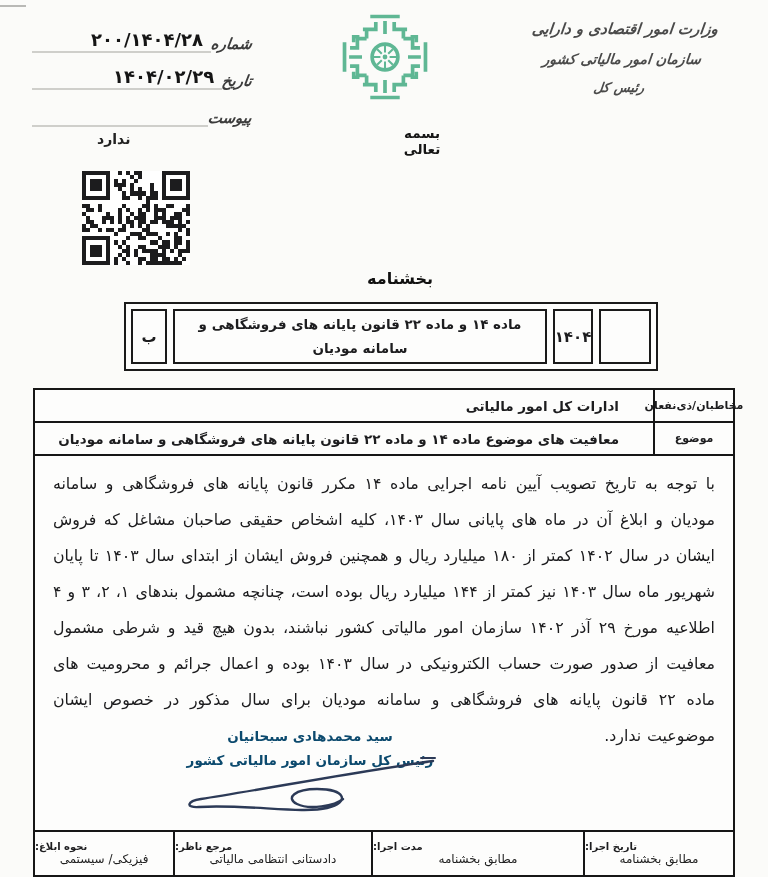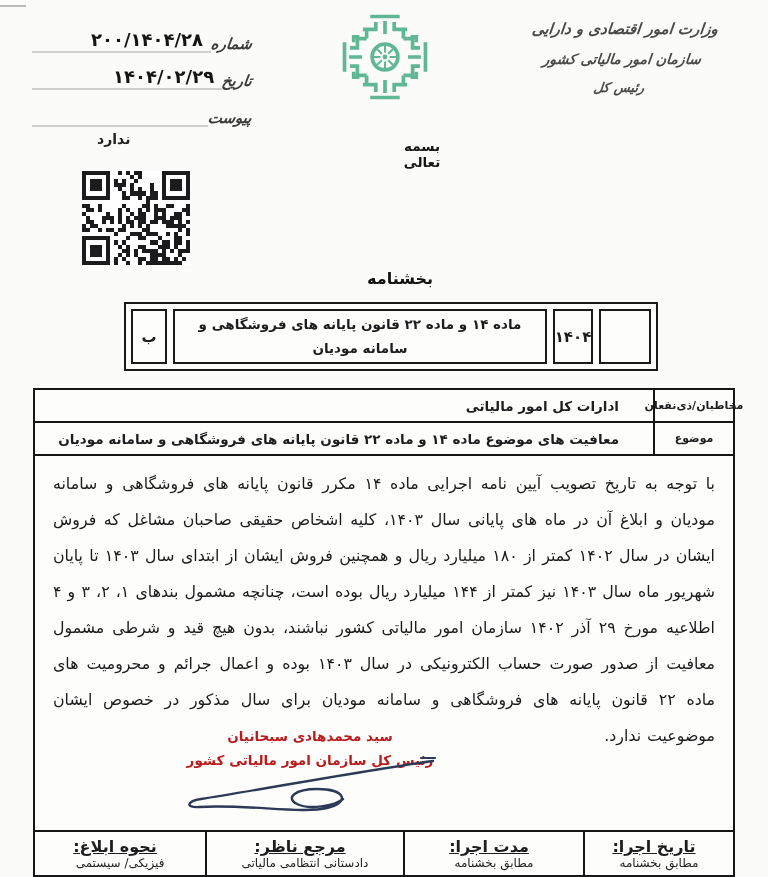--- a/index.html
+++ b/index.html
@@ -28,21 +28,21 @@
   .logo { position:absolute; left:339px; top:6px; width:92px; height:102px; }
 
   .ministry {
     position:absolute; right:26px; top:14px; width:240px; text-align:center;
     direction:rtl; color:#4a4a4a; font-style:italic; transform:skewX(-6deg);
   }
   .ministry .m0 { font-size:15px; line-height:30px; font-weight:bold; }
   .ministry .m1 { font-size:14px; line-height:30px; font-weight:bold; }
   .ministry .m2 { font-size:13px; line-height:28px; font-weight:bold; }
 
-  .basmala { position:absolute; left:384px; top:138px; width:76px; text-align:center;
+  .basmala { position:absolute; left:384px; top:125px; width:76px; text-align:center;
     font-weight:bold; font-size:13.5px; color:#161616; }
 
   .qr { position:absolute; left:82px; top:171px; width:108px; height:94px; background:#fff; }
   .qr svg { display:block; fill:#1c1c1e; }
 
   
   .circ-title { position:absolute; left:0; top:269px; width:800px; text-align:center;
     font-weight:bold; font-size:16px; color:#111; }
 
   .class-table {
@@ -70,28 +70,28 @@
     font-weight:bold; font-size:11px; padding:0 4px; white-space:nowrap;margin-left:20px;
   }
   .info-value { display:flex; align-items:center; font-weight:bold; font-size:13.5px; padding:0 14px; }
 
   .body-cell { position:relative; padding:10px 18px 0 18px; }
   .body-text {
     font-size:15.8px; line-height:36px; text-align:justify; text-align-last:right;
     color:#1b1b1d; word-spacing:1px;
   }
   .sig-block { position:absolute; left:150px; top:268px; width:250px; text-align:center;
-    direction:rtl; font-weight:bold; font-size:13.5px; line-height:24px; color:#b91c1c; }
+    direction:rtl; font-weight:bold; font-size:13.5px; line-height:24px; color:#0c4a6e; }
   .sig-scribble { position:absolute; left:148px; top:295px; width:256px; height:66px; }
 
   .footer-row { display:flex; border-top:2px solid #161616; }
   .f-cell { border-left:2px solid #161616; display:flex; flex-direction:column; justify-content:center; padding:2px 0; }
   .f-cell:last-child { border-left:none; }
-  .f-c0 { width:150px; } .f-c1 { width:180px; } .f-c2 { width:198px; } .f-c3 { flex:1; }
-  .f-label { font-weight:bold; font-size:16px; text-align:center; padding-left:0; padding-right:10px;text-decoration:underline; }
+  .f-c0 { width:150px; } .f-c1 { width:212px; } .f-c2 { width:198px; } .f-c3 { flex:1; }
+  .f-label { font-weight:bold; font-size:10px; text-align:left; padding-left:0; padding-right:10px; }
   .f-value { font-size:12px; text-align:center; color:#222; }
 </style>
 </head>
 <body>
 
 <div class="page">
 
   <div class="corner-dash"></div>
 
   <div class="num-block">

